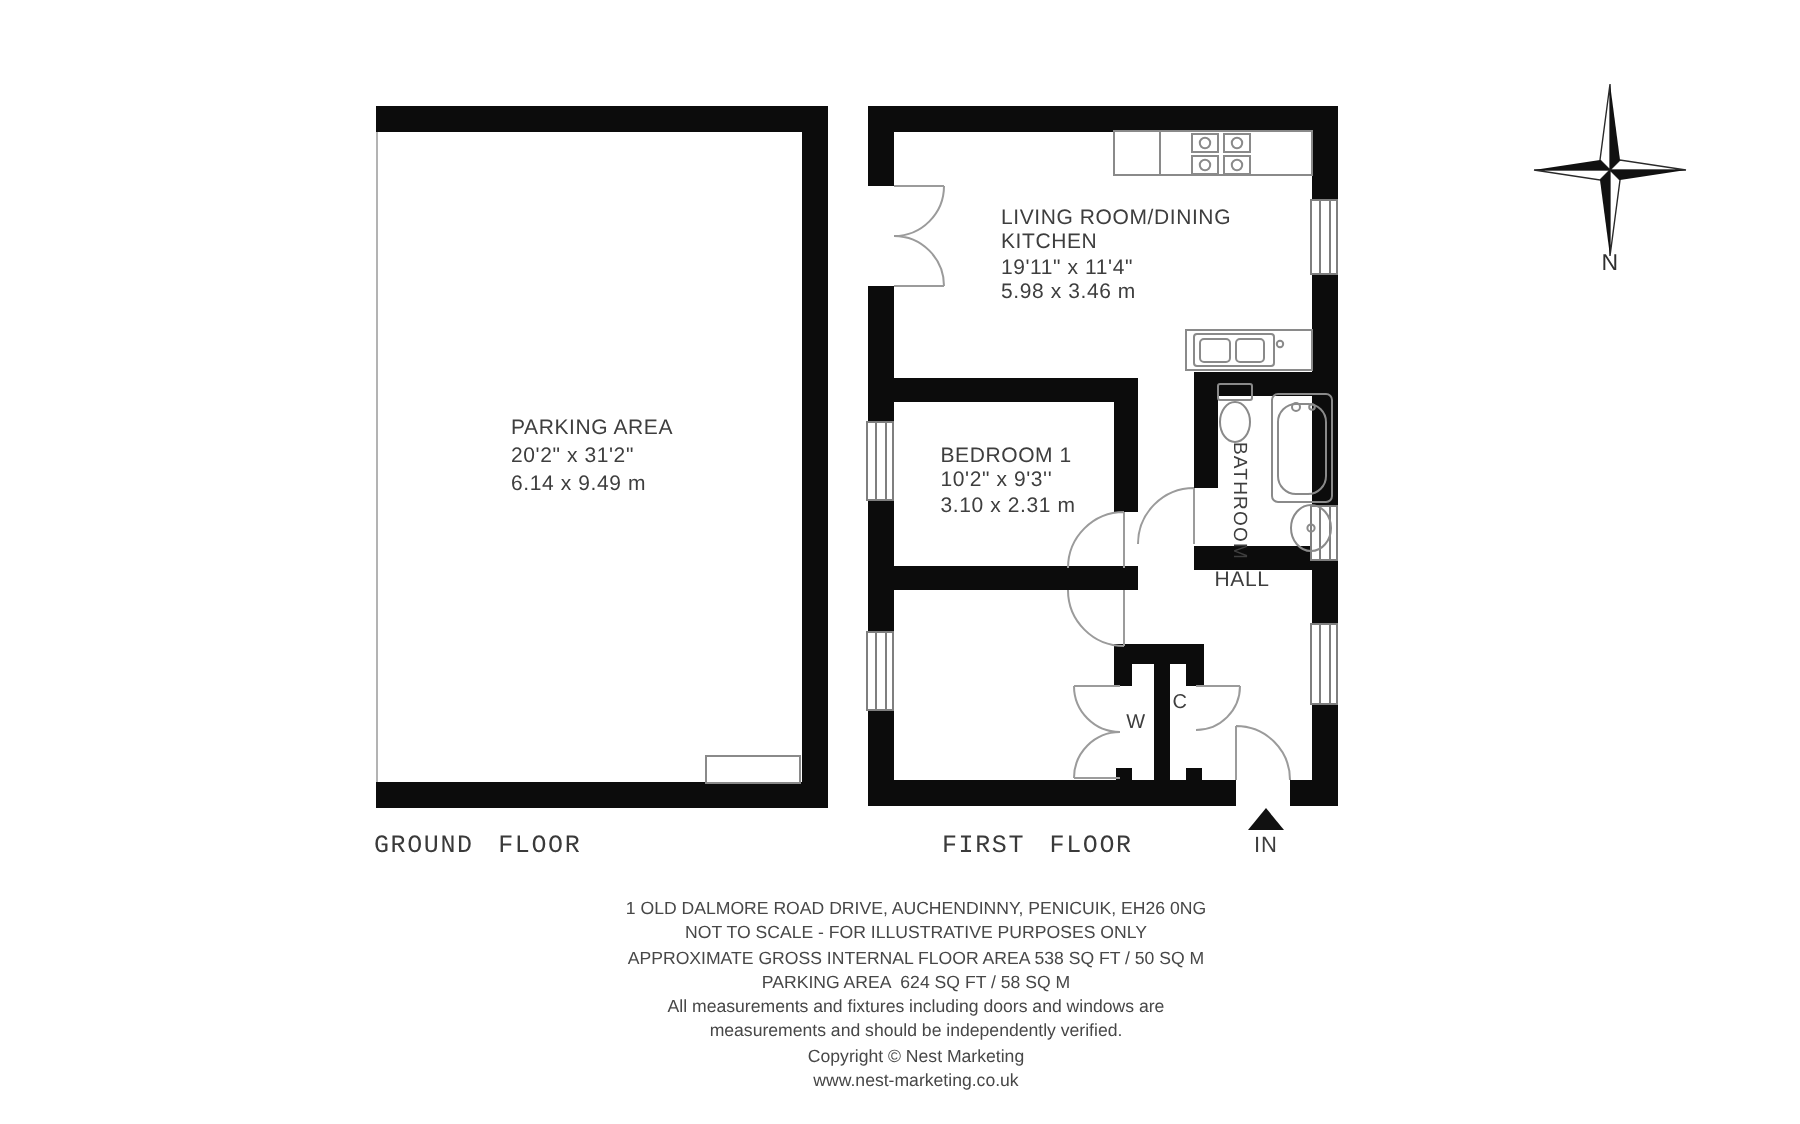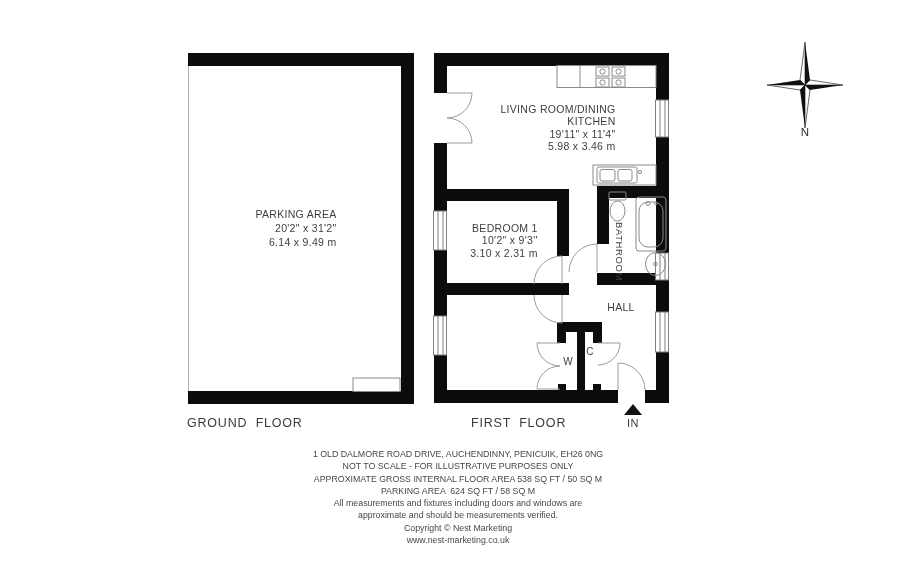--- a/index.html
+++ b/index.html
@@ -1,25 +1,25 @@
 <!DOCTYPE html>
 <html><head>
 <meta charset="utf-8">
 <style>
   html,body{margin:0;padding:0;background:#fff;}
   #stage{position:relative;width:900px;height:562px;background:#ffffff;overflow:hidden;
          font-family:"Liberation Sans",sans-serif;}
   .w{position:absolute;background:#0c0c0c;}
   .thinline{position:absolute;background:#b3b3b3;}
   svg.overlay{position:absolute;left:0;top:0;width:900px;height:562px;}
-  .lbl{position:absolute;color:#3e3e3e;text-align:right;transform:translateX(-50%);
+  .lbl{position:absolute;color:#3e3e3e;text-align:left;transform:translateX(-50%);
        white-space:nowrap;letter-spacing:.3px;}
   .room{font-size:10.5px;line-height:12.4px;}
   .parkingblk{font-size:10.5px;line-height:14px;}
-  .floorlbl{font-size:12.5px;letter-spacing:.8px;word-spacing:4px;transform:none;color:#3a3a3a;}
+  .floorlbl{font-size:12.5px;letter-spacing:.8px;word-spacing:4px;transform:none;color:#3a3a3a;font-family:Liberation Mono, monospace;}
   .vert{writing-mode:vertical-rl;text-orientation:mixed;font-size:9.5px;letter-spacing:.6px;
         transform:none;}
   .small{font-size:10px;}
   .in-tri{position:absolute;width:0;height:0;transform:translateX(-50%);
           border-left:9px solid transparent;border-right:9px solid transparent;
           border-bottom:11px solid #111;}
   .footer{position:absolute;left:0;right:0;top:448px;text-align:center;color:#474747;
           font-size:8.8px;line-height:12.3px;padding-left:16px;}
   .footer div{white-space:pre;}
   .nlbl{font-size:11.5px;color:#2f2f2f;}
@@ -166,39 +166,39 @@
 
   <div class="lbl room" style="left:504px;top:222px;">
     <div>BEDROOM 1</div>
     <div>10'2" x 9'3''</div>
     <div>3.10 x 2.31 m</div>
   </div>
 
 
   <div class="lbl vert" style="left:614px;top:221px;height:60px;">BATHROOM</div>
 
-  <div class="lbl room" style="left:621px;top:301px;">HALL</div>
+  <div class="lbl room" style="left:621px;top:284px;">HALL</div>
 
   <div class="lbl small" style="left:568px;top:356px;">W</div>
 
   <div class="lbl small" style="left:590px;top:346px;">C</div>
 
   <div class="lbl floorlbl" style="left:187px;top:416px;">GROUND FLOOR</div>
 
   <div class="lbl floorlbl" style="left:471px;top:416px;">FIRST FLOOR</div>
 
   <div class="in-tri" style="left:633px;top:404px;"></div>
   <div class="lbl" style="left:633px;top:417px;font-size:11px;letter-spacing:.5px;">IN</div>
 
   <div class="lbl nlbl" style="left:805px;top:126px;">N</div>
 
   <div class="footer">
     <div>1 OLD DALMORE ROAD DRIVE, AUCHENDINNY, PENICUIK, EH26 0NG</div>
     <div>NOT TO SCALE - FOR ILLUSTRATIVE PURPOSES ONLY</div>
     <div>APPROXIMATE GROSS INTERNAL FLOOR AREA 538 SQ FT / 50 SQ M</div>
     <div>PARKING AREA  624 SQ FT / 58 SQ M</div>
     <div>All measurements and fixtures including doors and windows are</div>
-    <div>approximate and should be measurements verified.</div>
+    <div>measurements and should be independently verified.</div>
     <div>Copyright © Nest Marketing</div>
     <div>www.nest-marketing.co.uk</div>
   </div>
 
 </div>
 
 </body></html>

